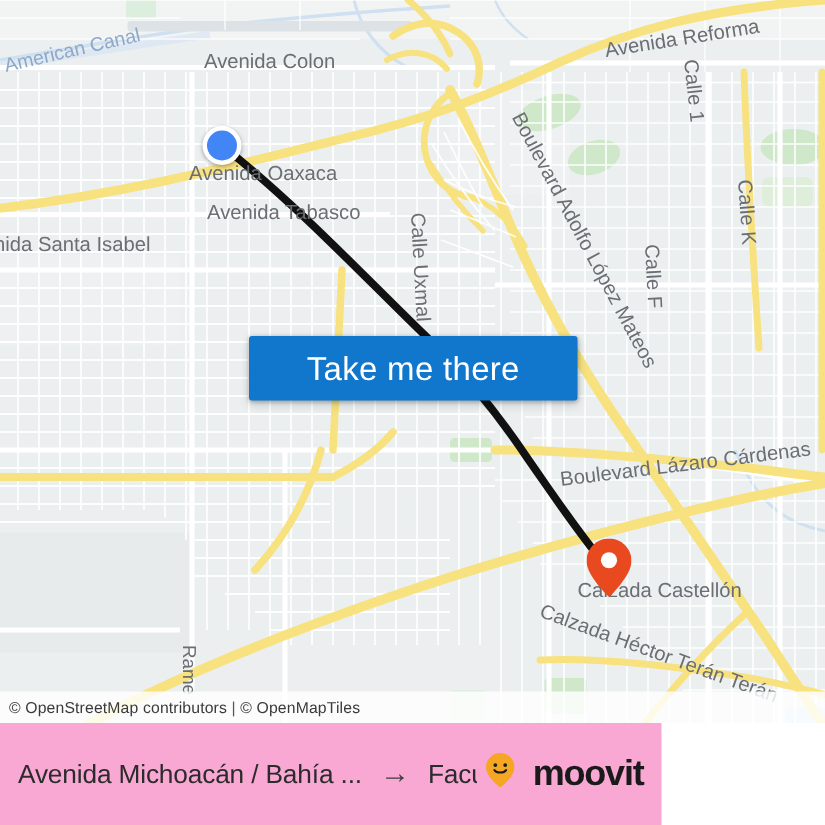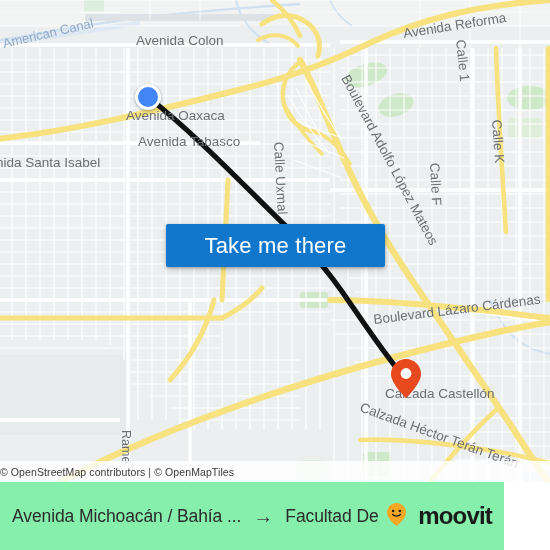--- a/index.html
+++ b/index.html
@@ -32,21 +32,21 @@
   .attribution {
     position: absolute;
     left: 0;
     bottom: 0;
     width: 550px;
     height: 21px;
     background: rgba(255,255,255,0.82);
     display: flex;
     align-items: center;
     box-sizing: border-box;
-    padding-left: 0;
+    padding-left: 6px;
     font-size: 10.5px;
     color: #3a3a3a;
     letter-spacing: 0.1px;
     z-index: 40;
   }
   .attribution .sep { margin: 0 3px; color: #555; }
 
   
   #take-me-there {
     position: absolute;
@@ -94,23 +94,23 @@
     top: 359px;
     width: 30px;
     height: 39px;
   }
 
   
   #footer {
     position: absolute;
     left: 0;
     top: 482px;
-    width: 504px;
+    width: 441px;
     height: 68px;
-    background: #86efac;
+    background: #f9a8d4;
     display: flex;
     align-items: center;
     box-sizing: border-box;
     padding: 0 12px;
   }
   #footer .origin, #footer .destination {
     font-size: 17.5px;
     color: #2b2b2b;
     white-space: nowrap;
     overflow: hidden;

